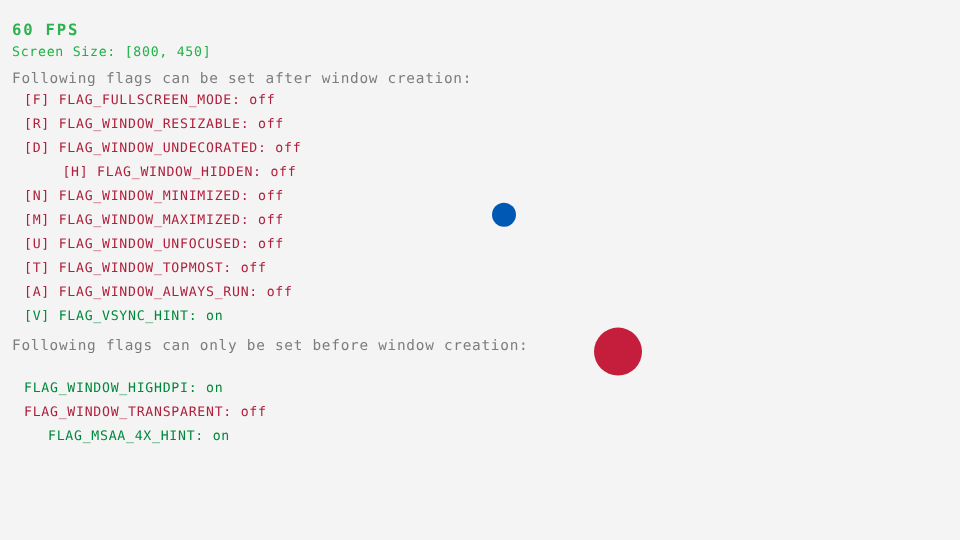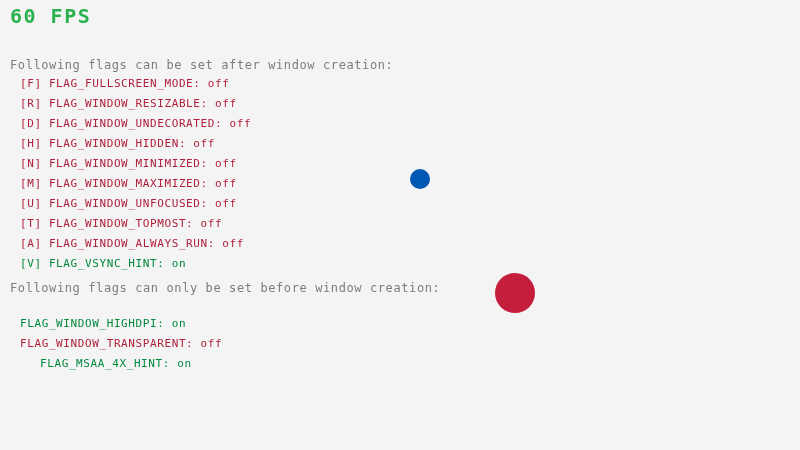--- a/index.html
+++ b/index.html
@@ -26,22 +26,22 @@
   
   .txt {
     position: absolute;
     white-space: pre;
     letter-spacing: 0.5px;
     line-height: 1;
   }
 
   #fps-counter {
     left: 10px;
-    top: 6px;
-    font-size: 20px;
+    top: 19px;
+    font-size: 13px;
     font-weight: bold;
     color: #2bb14d;
     letter-spacing: 1.5px;
   }
 
   #screen-size-label {
     left: 10px;
     top: 38px;
     font-size: 11px;
     color: #1db344;
@@ -89,28 +89,29 @@
     background: #c41e3c;
   }
 </style>
 </head>
 <body>
 
 <div id="screen" style="background: rgb(244, 244, 244);">
 
   <div class="txt" id="fps-counter">60 FPS</div>
 
+  <div class="txt" id="screen-size-label">Screen Size: [800, 450]</div>
 
   <div class="txt section-header" id="header-after">Following flags can be set after window creation:</div>
 
   <div id="flags-after">
       <div class="flag-line flag-off" style="top: 78px;">[F] FLAG_FULLSCREEN_MODE: off</div>
       <div class="flag-line flag-off" style="top: 98px;">[R] FLAG_WINDOW_RESIZABLE: off</div>
       <div class="flag-line flag-off" style="top: 118px;">[D] FLAG_WINDOW_UNDECORATED: off</div>
-      <div class="flag-line flag-off" style="top: 138px;">[H] FLAG_WINDOW_HIDDEN: off</div>
+      <div class="flag-line flag-off" style="top: 138px; margin-left: 32px;">[H] FLAG_WINDOW_HIDDEN: off</div>
       <div class="flag-line flag-off" style="top: 158px;">[N] FLAG_WINDOW_MINIMIZED: off</div>
       <div class="flag-line flag-off" style="top: 178px;">[M] FLAG_WINDOW_MAXIMIZED: off</div>
       <div class="flag-line flag-off" style="top: 198px; text-align: center;">[U] FLAG_WINDOW_UNFOCUSED: off</div>
       <div class="flag-line flag-off" style="top: 218px;">[T] FLAG_WINDOW_TOPMOST: off</div>
       <div class="flag-line flag-off" style="top: 238px;">[A] FLAG_WINDOW_ALWAYS_RUN: off</div>
       <div class="flag-line flag-on" style="top: 258px;">[V] FLAG_VSYNC_HINT: on</div>
     </div>
 
   <div class="txt section-header" id="header-before">Following flags can only be set before window creation:</div>
 

